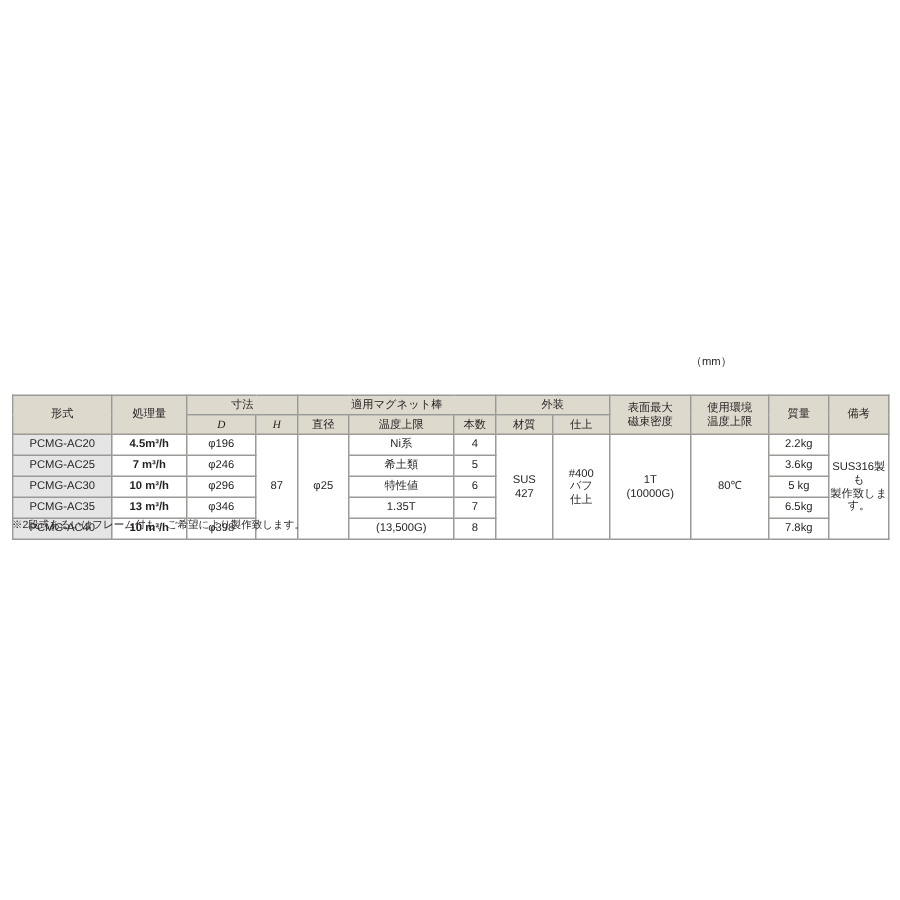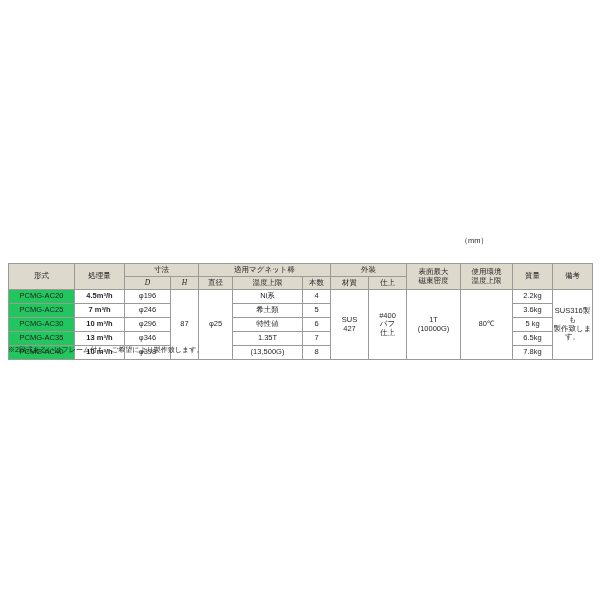--- a/index.html
+++ b/index.html
@@ -62,21 +62,21 @@
     line-height: 1.15;
     height: 13px;
     color: #231f20;
   }
   table.spec thead th {
     background: #ded9cd;
     font-weight: normal;
     height: 12px;
   }
   td.model {
-    background: #22c55e;
+    background: #e5e5e5;
     font-size: 8px;
   }
   td.nowrap, th.nowrap {
     white-space: nowrap;
     font-weight: bold;
   }
   .sub-italic {
     font-style: italic;
     font-family: "Liberation Serif", serif;
     font-size: 8px;

